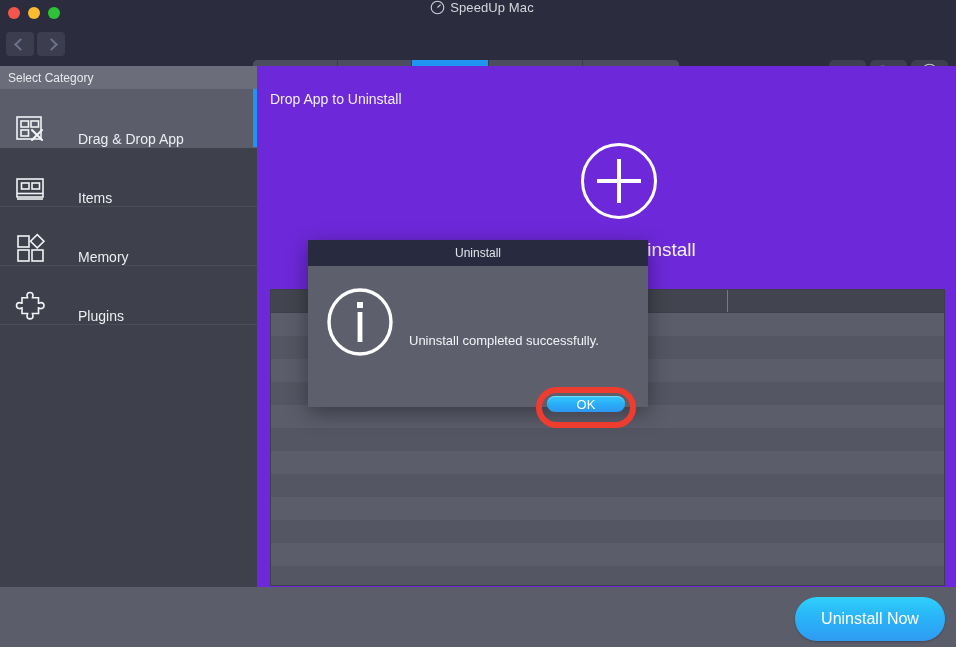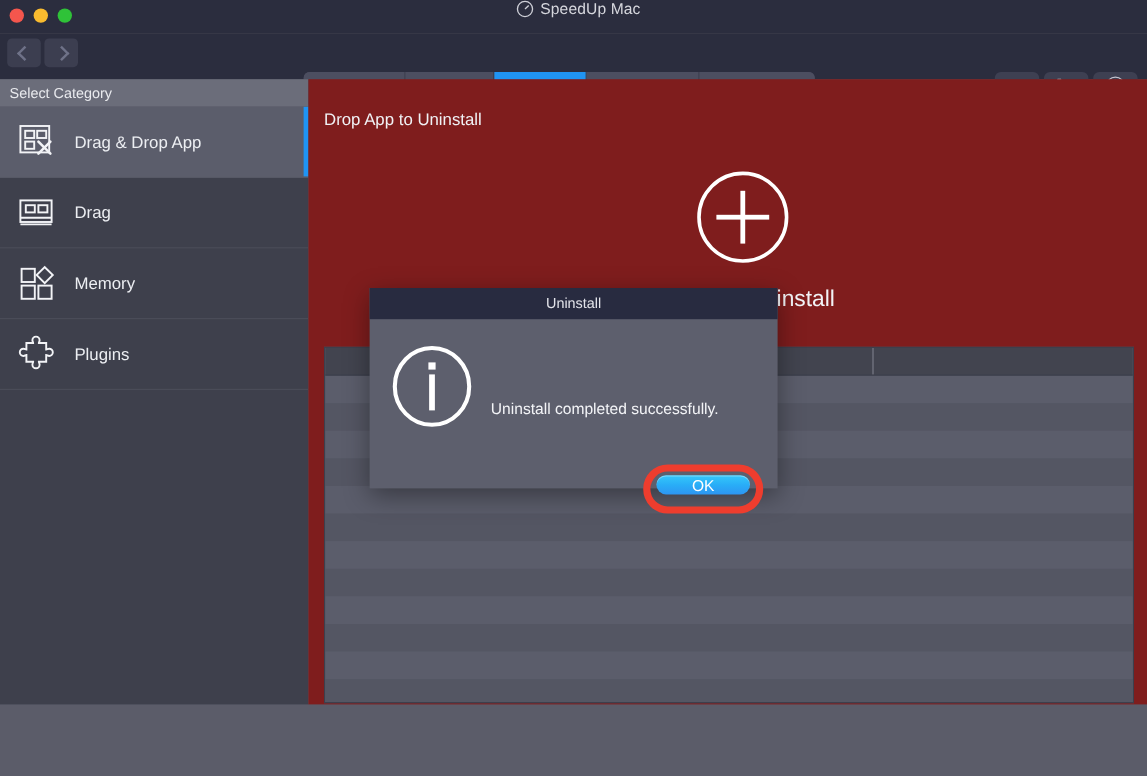--- a/index.html
+++ b/index.html
@@ -88,38 +88,39 @@
   .cat-head {
     height: 23px;
     background: #6b6d7a;
     display: flex; align-items: center;
     padding-left: 8px;
     font-size: 12px; color: #e9eaee;
   }
   .side-item {
     position: relative;
     height: 59px;
-    display: flex; align-items: center;
+    display: flex; align-items: flex-end;
     border-bottom: 1px solid #4a4c58;
     padding-left: 14px;
+    gap: 16px;
   }
   .side-item.selected { background: #5b5d6b; border-bottom-color: #5b5d6b; }
   .side-item.selected .accent {
     position: absolute; right: 0; top: 0; width: 4px; height: 100%;
     background: #2094f3;
   }
   .side-icon { width: 34px; height: 34px; flex: none; margin-right: 14px; }
   .side-label { font-size: 14px; color: #eceef2; }
   .side-rest { height: 261px; }
 
   
   .main {
     position: absolute; left: 257px; top: 66px;
     width: 699px; height: 521px;
-    background: #7f1d1d;
+    background: #6d28d9;
   }
   .drop-title {
     position: absolute; left: 13px; top: 25px;
     font-size: 14px; color: #f0f1f4;
   }
   .plus-circle {
     position: absolute; left: 324px; top: 77px;
     width: 76px; height: 76px; border-radius: 50%;
     border: 3px solid #ffffff;
   }
@@ -308,21 +309,21 @@
     <div class="side-item">
       <span class="side-icon">
         <svg width="34" height="34" viewBox="0 0 34 34">
           <rect x="3" y="7" width="26" height="18" fill="none" stroke="#f2f3f6" stroke-width="1.6"></rect>
           <rect x="7.5" y="11" width="7.5" height="6" fill="none" stroke="#f2f3f6" stroke-width="1.6"></rect>
           <rect x="18" y="11" width="7.5" height="6" fill="none" stroke="#f2f3f6" stroke-width="1.6"></rect>
           <line x1="3" y1="21.5" x2="29" y2="21.5" stroke="#f2f3f6" stroke-width="1.6"></line>
           <line x1="3" y1="27" x2="29" y2="27" stroke="#f2f3f6" stroke-width="1.6"></line>
         </svg>
       </span>
-      <span class="side-label">Drag</span>
+      <span class="side-label">Items</span>
     </div>
 
     <div class="side-item">
       <span class="side-icon">
         <svg width="34" height="34" viewBox="0 0 34 34">
           <rect x="4" y="5" width="11" height="11" fill="none" stroke="#f2f3f6" stroke-width="1.6"></rect>
           <rect x="4" y="19" width="11" height="11" fill="none" stroke="#f2f3f6" stroke-width="1.6"></rect>
           <rect x="18" y="19" width="11" height="11" fill="none" stroke="#f2f3f6" stroke-width="1.6"></rect>
           <rect x="18.5" y="5.5" width="9.5" height="9.5" fill="none" stroke="#f2f3f6" stroke-width="1.6" transform="rotate(45 23.25 10.25)"></rect>
         </svg>
@@ -362,20 +363,23 @@
       <div class="trow even"></div>
       <div class="trow odd"></div>
       <div class="trow even"></div>
       <div class="trow odd"></div>
       <div class="trow even"></div>
       <div class="trow odd"></div>
       <div class="trow even"></div>
     </div>
   </div>
 
+  <div class="bottombar">
+    <button class="uninstall-now">Uninstall Now</button>
+  </div>
 
   <div class="dialog">
     <div class="dlg-title">Uninstall</div>
     <div class="dlg-body">
       <span class="info-icon">
         <svg width="68" height="68" viewBox="0 0 68 68">
           <ellipse cx="34" cy="34" rx="31" ry="32" fill="none" stroke="#ffffff" stroke-width="3.4"></ellipse>
           <rect x="31" y="14" width="6" height="6" fill="#ffffff"></rect>
           <rect x="31.6" y="24" width="4.8" height="30" fill="#ffffff"></rect>
         </svg>

